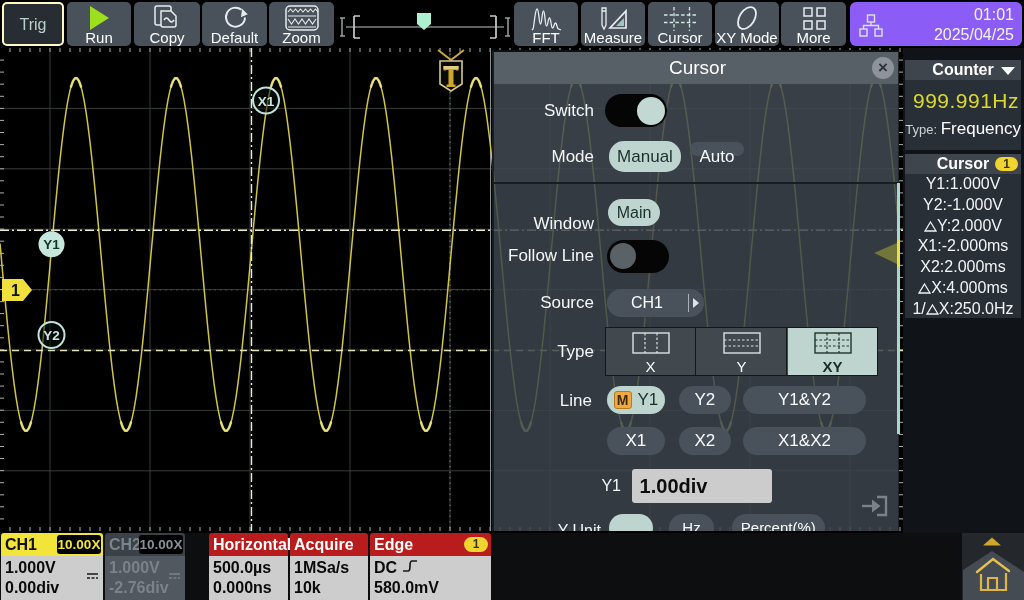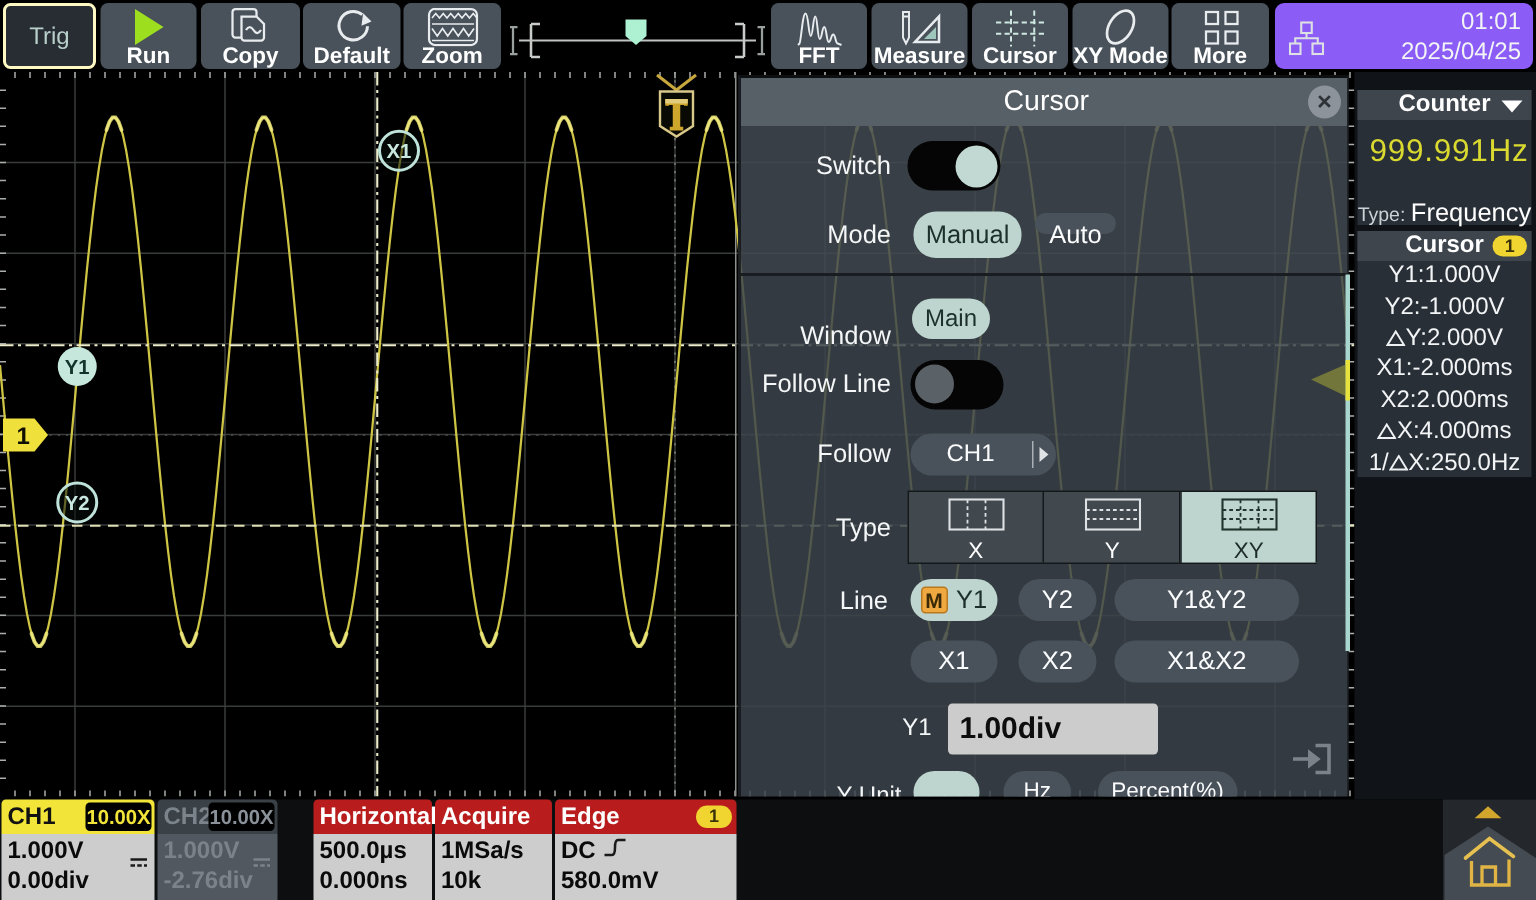--- a/index.html
+++ b/index.html
@@ -1,46 +1,46 @@
 <!DOCTYPE html>
 <html><head><meta charset="utf-8"><style>
 *{margin:0;padding:0;box-sizing:border-box}
 svg text{font-family:"Liberation Sans",sans-serif}
 html,body{width:1024px;height:600px;background:#000;overflow:hidden;font-family:"Liberation Sans",sans-serif}
 #stage{position:absolute;left:0;top:0;width:1024px;height:600px;background:#000}
 #topbar{position:absolute;left:0;top:0;width:1024px;height:48px;background:#000}
 .tb{position:absolute;top:2px;height:44px;background:#49525a;border-radius:5px;text-align:center;color:#fff}
 .tbi{height:29px;display:flex;align-items:center;justify-content:center;padding-top:3px}
-.tbl{font-size:15px;font-weight:bold;line-height:14px}
+.tbl{font-size:15px;font-weight:normal;line-height:14px}
 #trig{position:absolute;left:2px;top:2px;width:62px;height:44px;background:#272d33;border:2px solid #fef9c3;border-radius:5px;color:#b9cfc9;font-size:16px;line-height:42px;text-align:center}
 #clock{position:absolute;left:850px;top:2px;width:172px;height:44px;background:#8b5cf6;border-radius:6px}
 #clock svg{position:absolute;left:9px;top:12px}
 #clktxt{position:absolute;right:8px;top:3px;text-align:right;color:#f2f4f5;font-size:16px;line-height:20px}
 #sidebar{position:absolute;left:903px;top:48px;width:121px;height:485px;background:#101317}
 .sp{position:absolute;left:2px;width:116px;background:#292f37}
 .sph{height:20px;background:#3e454d;color:#fff;font-weight:bold;font-size:16px;text-align:center;line-height:20px;position:relative}
 #cntarrow{position:absolute;right:6px;top:7px;width:0;height:0;border-left:7px solid transparent;border-right:7px solid transparent;border-top:8px solid #fff}
 #freq{color:#d9d92f;font-size:21px;text-align:center;margin-top:9px;letter-spacing:0.5px;padding-left:6px}
-#ftype{color:#fff;font-size:17px;text-align:center;margin-top:19px}
+#ftype{color:#fff;font-size:17px;text-align:right;margin-top:6px}
 #cbadge{position:absolute;right:3px;top:3px;width:23px;height:14px;background:#f0d430;border-radius:7px;color:#3a3208;font-size:12px;font-weight:bold;line-height:14px;text-align:center}
 .srow{color:#f2f4f6;font-size:16px;text-align:center;height:20.8px;line-height:20.8px}
 #dialog{position:absolute;left:492px;top:50px;width:407px;height:481px;background:rgba(60,68,76,0.85);border-top:2px solid #0d0f11;border-left:2px solid rgba(13,15,17,0.7);border-right:1px solid rgba(13,15,17,0.5);overflow:hidden;z-index:20}
 #dtitle{position:absolute;left:0;top:0;width:407px;height:32px;background:#575f67;color:#fff;font-size:19px;text-align:center;line-height:32px}
 #dclose{position:absolute;right:7px;top:5px;width:22px;height:22px;border-radius:11px;background:#8d939a;color:#2e3338;font-size:17px;font-weight:bold;line-height:21px;text-align:center}
 .dlb{position:absolute;color:#f4f6f7;transform:translateY(-50%);white-space:nowrap}
 .tgl{position:absolute;width:62px;height:33px;border-radius:17px;background:#050505}
 .tgl .knob{position:absolute;right:2px;top:2.5px;width:28px;height:28px;border-radius:14px;background:#c2d8d2}
 .tgl .knob.off{left:3px;right:auto;top:3px;width:26px;height:26px;background:#5a6167}
 .pill{position:absolute;background:#49525a;border-radius:15px;color:#fbfcfd;text-align:center}
 .pill.sel{background:#bdd5ce;color:#1d2f2c}
 #seg{position:absolute;left:111px;top:275px;width:273px;height:49px;background:#41484e;border:1px solid #14181b}
 .segc{position:absolute;top:0;width:90px;height:47px;text-align:center;border-right:1px solid #14181b}
 .segc.xy{background:#bdd5ce}
 .segl{font-size:15px;color:#fff;line-height:18px}
-.segc.xy .segl{color:#1c2b27;font-weight:normal}
+.segc.xy .segl{color:#1c2b27;font-weight:bold}
 #mbadge{position:absolute;left:7px;top:5px;width:18px;height:18px;background:#f0a840;border:1px solid #b87820;border-radius:3px;color:#3a2a08;font-weight:bold;font-size:14px;line-height:16px;text-align:center}
 #y1in{position:absolute;left:137.6px;top:417.3px;width:140px;height:34px;background:#cccccc;border-radius:3px;color:#0d0d0d;font-size:20px;font-weight:bold;line-height:34px;padding-left:8px}
 #bottombar{position:absolute;left:0;top:533px;width:1024px;height:67px;background:#0c0e10}
 .bp{position:absolute;top:0;height:67px}
 .bph{height:23px;background:#b91c1c;color:#fff;font-weight:bold;font-size:16px;line-height:23px;padding-left:4px;position:relative;border-radius:3px 3px 0 0}
 .bpb{height:44px;font-weight:bold;font-size:16px;padding-left:4px}
 .bl1{height:22px;line-height:24px;position:relative}
 .bl2{height:22px;line-height:20px}
 .xbadge{position:absolute;right:2px;top:2px;width:44px;height:19px;background:#000;border-radius:3px;font-size:13.5px;font-weight:bold;text-align:center;line-height:19px}
 .ebadge{position:absolute;right:3px;top:4px;width:24px;height:15px;background:#f0d430;border-radius:8px;color:#3a3208;font-size:12px;font-weight:bold;line-height:15px;text-align:center}
@@ -242,21 +242,21 @@
       <div class="dlb" style="right:304px;top:105px;font-size:17px">Mode</div>
       <div class="pill sel" style="left:115px;top:89px;width:72px;height:31px;line-height:31px;font-size:17px">Manual</div>
       <div class="pill" style="left:196px;top:90px;width:54px;height:14px;line-height:29px;font-size:17px">Auto</div>
       <div style="position:absolute;left:0;top:130px;width:407px;height:2px;background:#191d21"></div>
       <div class="dlb" style="right:304px;top:172px;font-size:17px">Window</div>
       <div class="pill sel" style="left:114px;top:147px;width:52px;height:27px;line-height:27px;font-size:16px">Main</div>
       <div class="dlb" style="right:304px;top:204px;font-size:17px">Follow Line</div>
       <div class="tgl" style="left:113px;top:188px">
         <div class="knob off"></div>
       </div>
-      <div class="dlb" style="right:304px;top:251px;font-size:17px">Follow</div>
+      <div class="dlb" style="right:304px;top:251px;font-size:17px">Source</div>
       <div class="pill" style="left:113px;top:237px;width:97px;height:28px;line-height:28px;font-size:16px">
 <span style="position:absolute;left:0;width:80px;text-align:center">CH1</span>
 <span style="position:absolute;left:81px;top:5px;height:18px;border-left:1px solid #aab0b5"></span>
 <span style="position:absolute;left:86px;top:9px;width:0;height:0;border-left:6px solid #dfe3e6;border-top:5px solid transparent;border-bottom:5px solid transparent"></span>
       </div>
       <div class="dlb" style="right:304px;top:300px;font-size:17px">Type</div>
       <div id="seg">
         <div class="segc" style="left:0"><svg width="38" height="22" style="margin-top:4px">
 <rect x="1" y="1" width="36" height="20" fill="none" stroke="#dde1e4" stroke-width="1.4"></rect>
 <path d="M13 1 V21 M25 1 V21" stroke="#dde1e4" stroke-width="1.2" stroke-dasharray="2.5 2" fill="none"></path>

